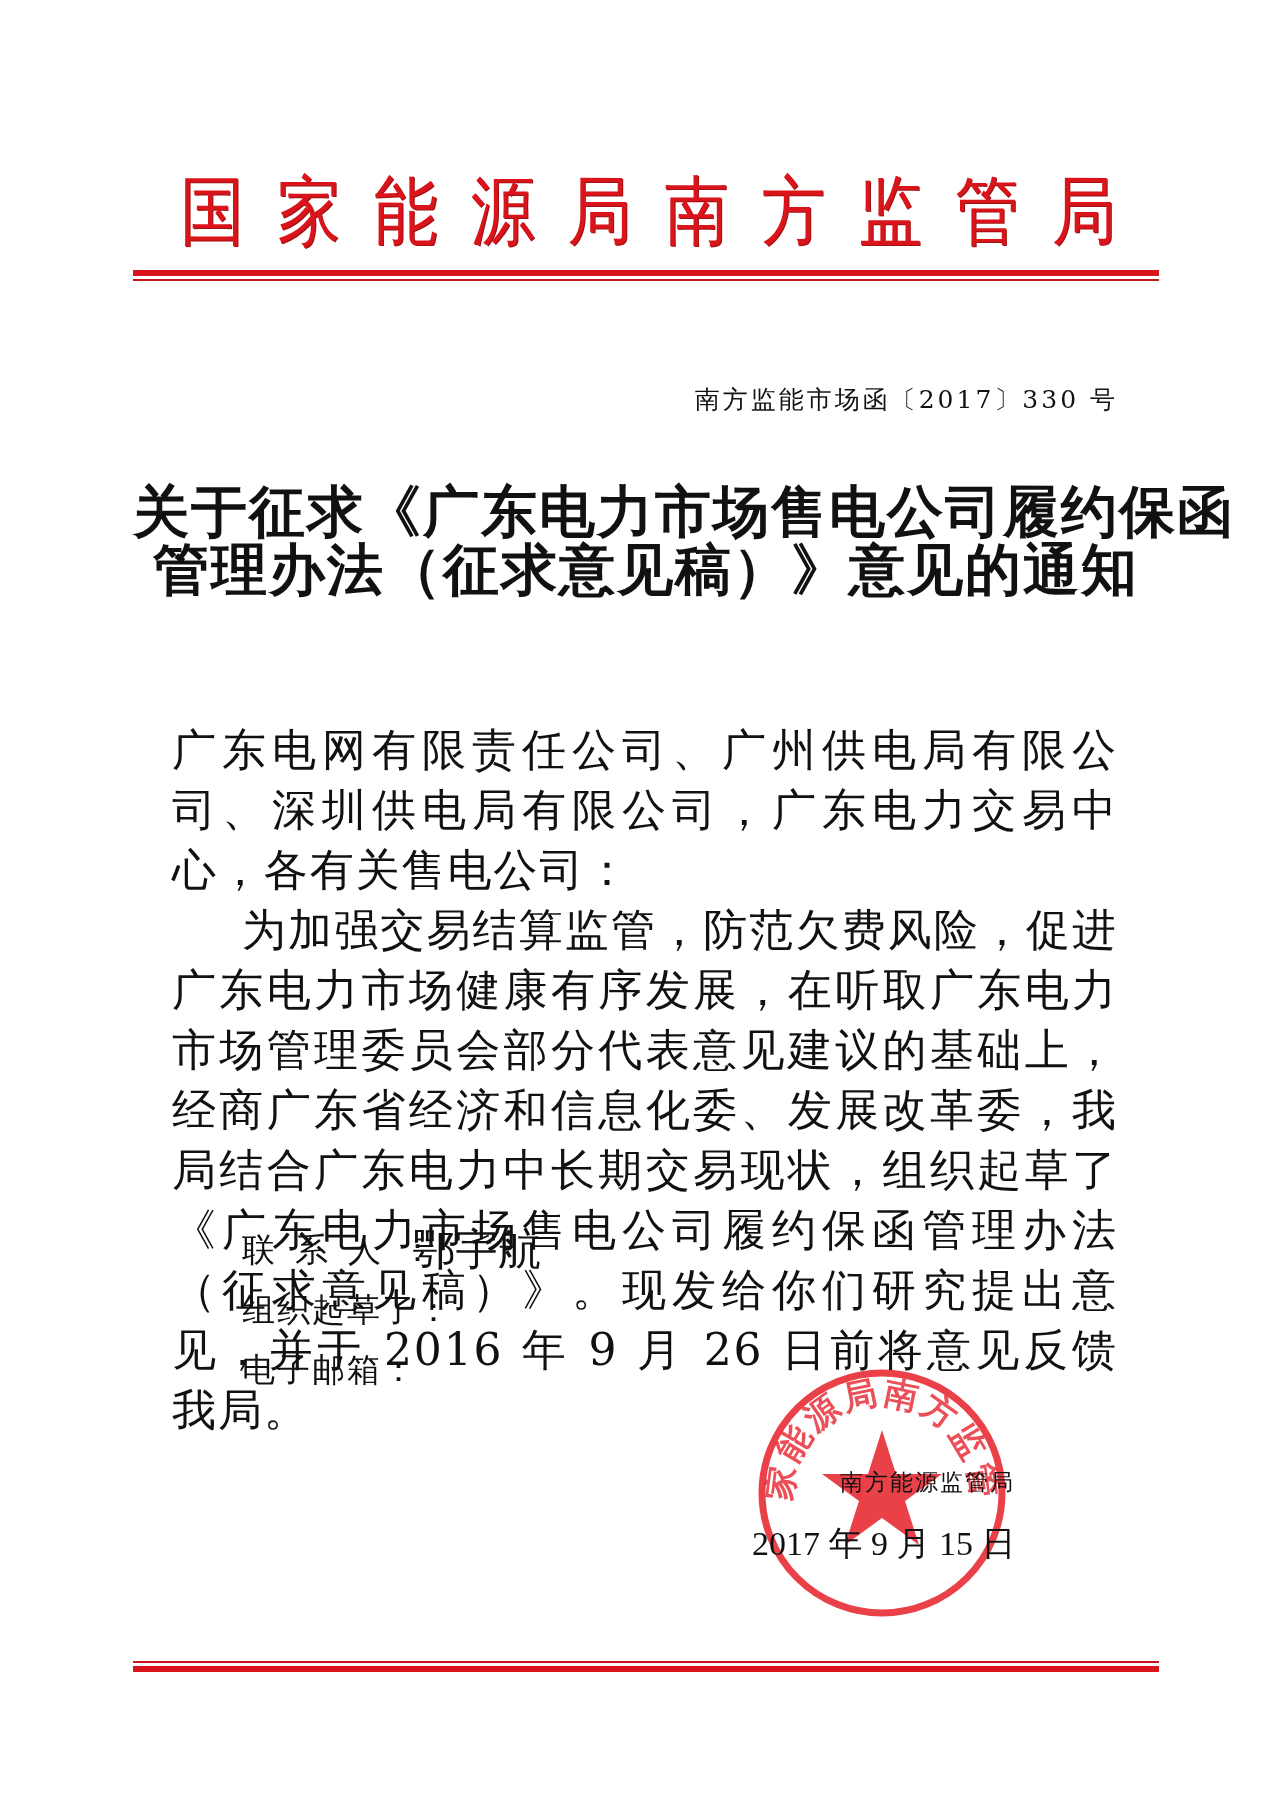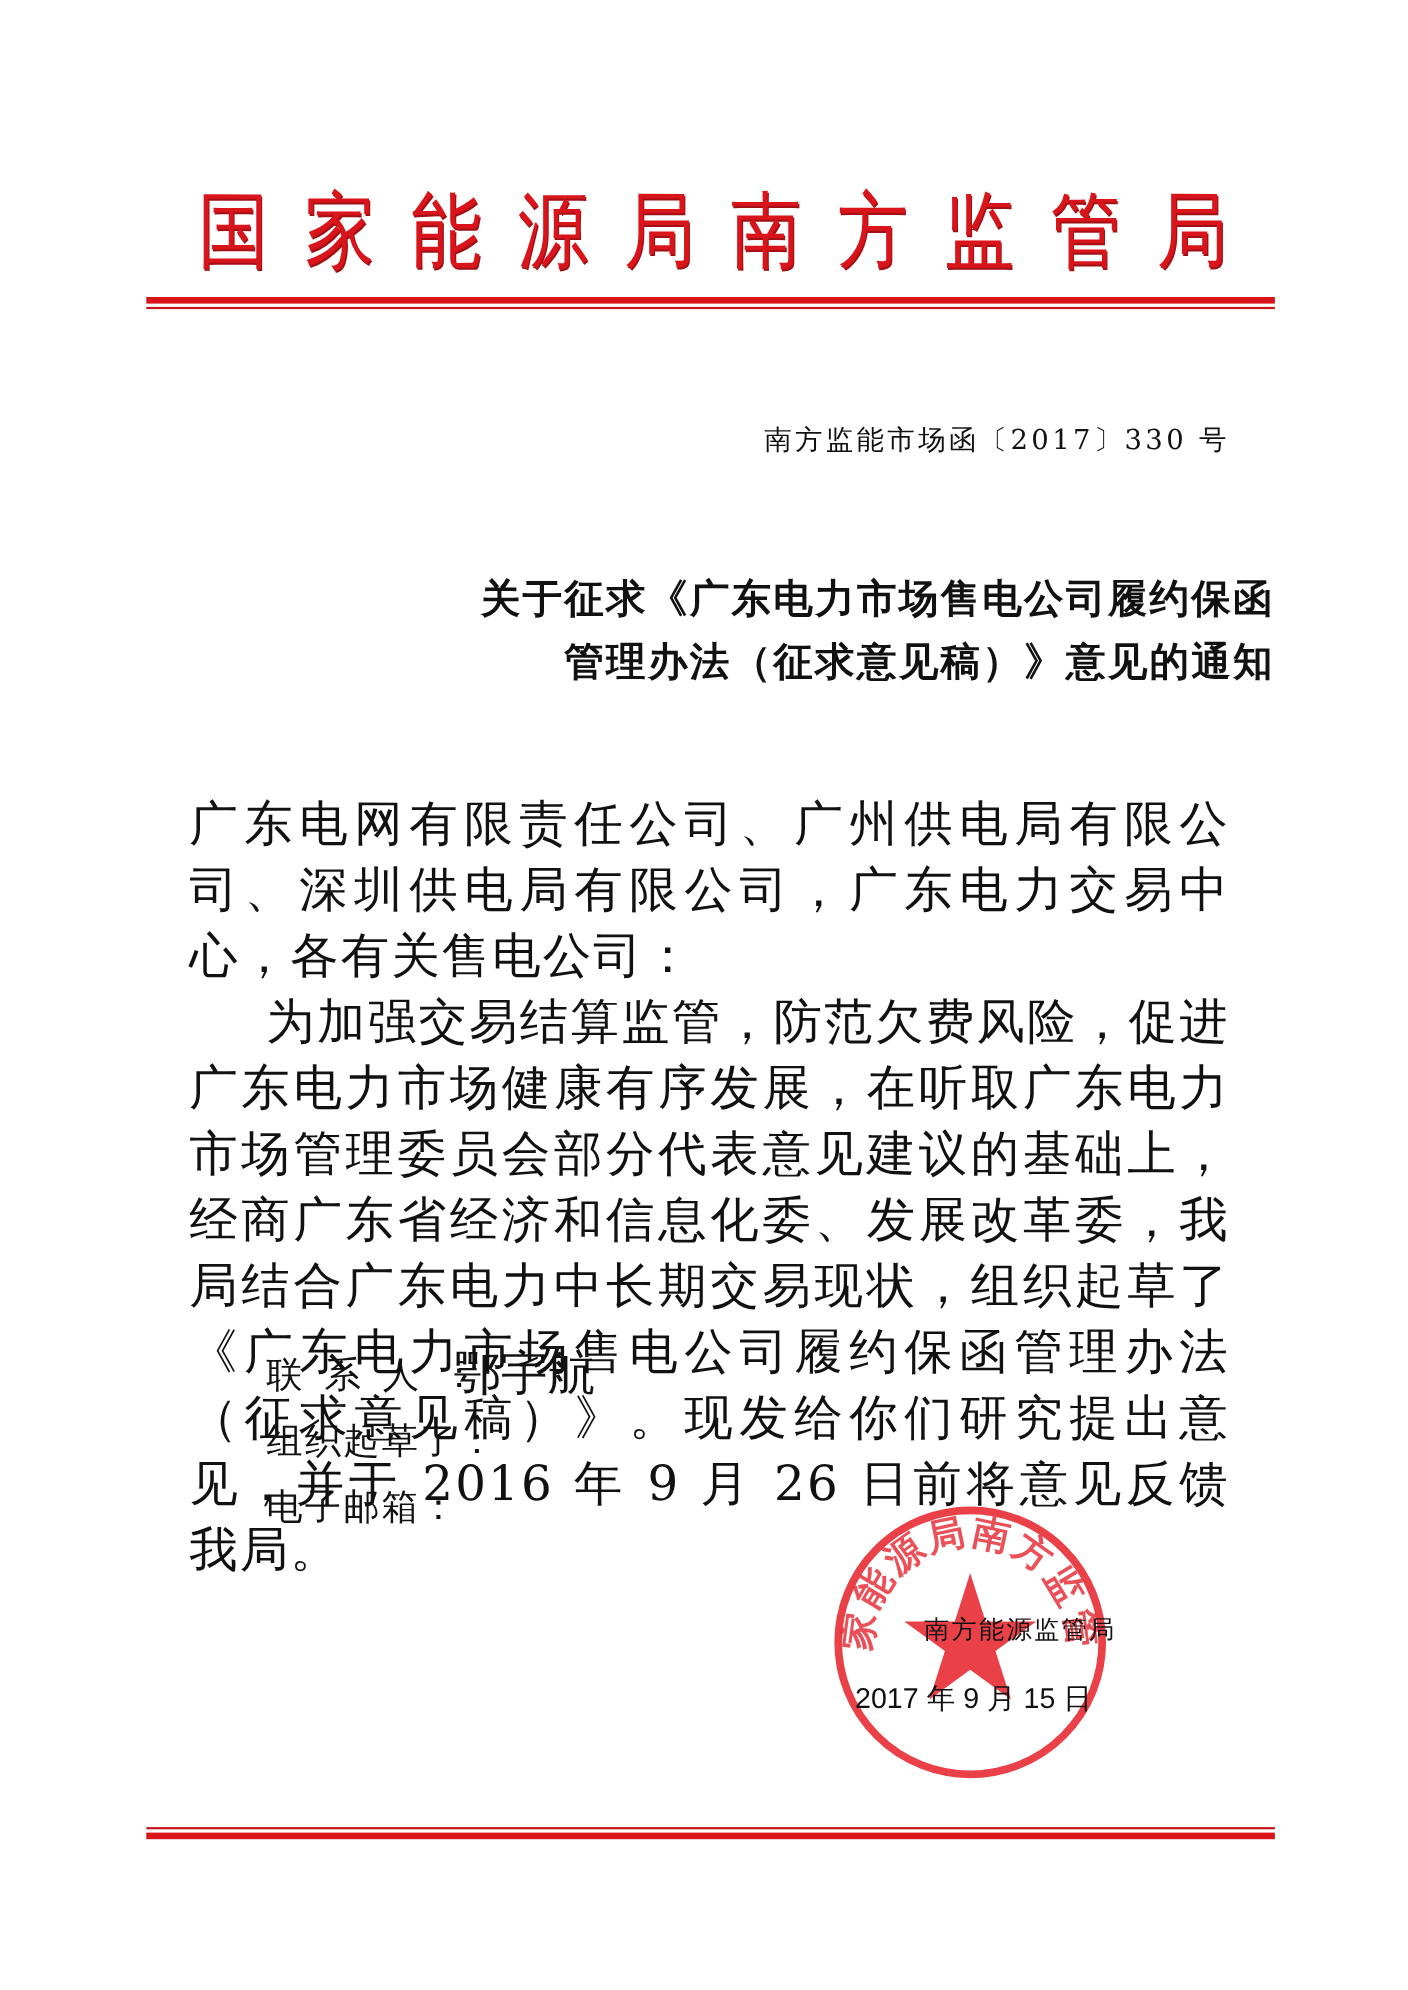--- a/index.html
+++ b/index.html
@@ -34,25 +34,24 @@
     
     .docnum {
       right: 162px; top: 380px;
       font-size: 25px; line-height: 40px;
       letter-spacing: 3px; white-space: nowrap;
     }
 
     
     .title {
       left: 133px; width: 1026px; top: 482px;
-      text-align: right;
+      text-align: center;
       font-family: "DejaVu Serif", "Liberation Serif", serif;
-      font-weight: bold; font-size: 36px; line-height: 58px;
+      font-weight: bold; font-size: 56px; line-height: 58px;
       letter-spacing: 2px;
-      margin-top: 33px;
     }
     .title div { white-space: nowrap; }
 
     
     .body {
       left: 172px; top: 720px; width: 946px;
       font-size: 44px; line-height: 60px;
       letter-spacing: 1.9px;
       text-align: justify;
     }
@@ -66,23 +65,23 @@
     .contact-label.spread { letter-spacing: 20px; }
     .contact-value { font-family: "Liberation Serif", "DejaVu Serif", serif; font-size: 43px; }
 
     
     .seal { left: 757px; top: 1368px; width: 250px; height: 250px; }
     .signature {
       left: 755px; top: 1460px; width: 260px; text-align: right;
       font-size: 23px; line-height: 44px; letter-spacing: 2px; white-space: nowrap;
     }
     .date {
-      left: 752px; top: 1522px; width: 266px; text-align: center;
-      font-size: 26px; line-height: 44px; white-space: nowrap;
-      font-family: Liberation Sans, sans-serif;
+      left: 752px; top: 1522px; width: 266px; 
+      font-size: 34px; line-height: 44px; white-space: nowrap;
+      font-family: Liberation Serif, serif;
     }
   </style>
 </head>
 <body>
 
 <div class="abs letterhead">
   <span>国</span>
   <span>家</span>
   <span>能</span>
   <span>源</span>

